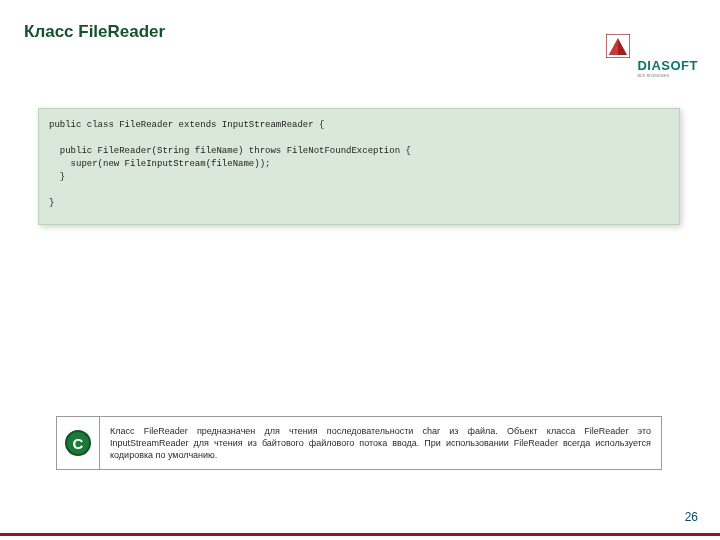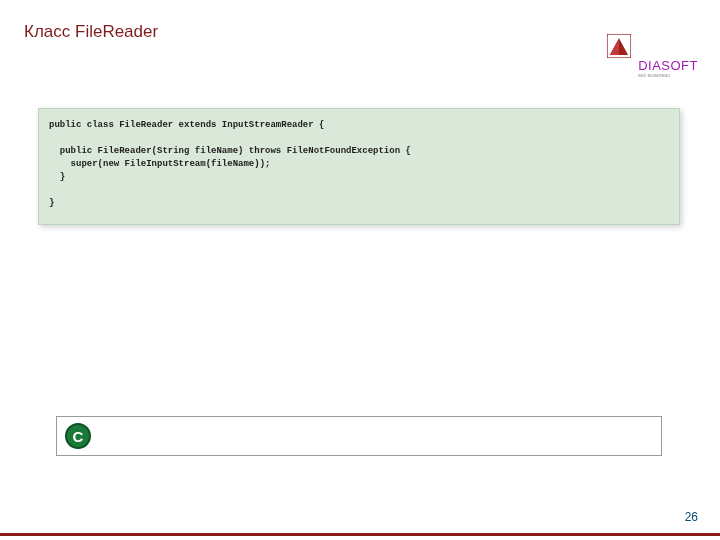--- a/index.html
+++ b/index.html
@@ -9,64 +9,64 @@
     background: #ffffff;
     font-family: Arial, Helvetica, sans-serif;
     position: relative;
     overflow: hidden;
   }
   .title {
     position: absolute;
     top: 22px;
     left: 24px;
     font-size: 17px;
-    color: #7f1d1d;
-    font-weight: 400;
+    color: #14532d;
+    font-weight: 700;
   }
   .logo {
     position: absolute;
     top: 14px;
     right: 22px;
     display: flex;
     align-items: center;
     gap: 6px;
   }
   .logo-mark {
     width: 26px;
     height: 26px;
   }
   .logo-text-wrap {
     display: flex;
     flex-direction: column;
     line-height: 1;
   }
   .logo-text {
     font-size: 13px;
-    font-weight: 400;
-    color: #a21caf;
+    font-weight: 700;
+    color: #0f766e;
     letter-spacing: 0.5px;
     margin-top: 45px;
   }
   .logo-tagline {
     font-size: 5px;
     color: #999;
     margin-top: 1px;
   }
   .code-block {
     position: absolute;
     top: 108px;
     left: 38px;
     width: 642px;
     background: #d9e8d9;
     border: 1px solid #bcd2bc;
     box-shadow: 2px 2px 6px rgba(0,0,0,0.18);
     padding: 10px 10px 14px 10px;
     font-family: "Courier New", monospace;
     font-size: 9px;
-    font-weight: bold;
+    font-weight: normal;
     color: #222;
     white-space: pre;
     line-height: 1.45;
   }
   .note-box {
     position: absolute;
     top: 416px;
     left: 56px;
     width: 606px;
     border: 1px solid #9a9a9a;
@@ -140,17 +140,18 @@
   public FileReader(String fileName) throws FileNotFoundException {
     super(new FileInputStream(fileName));
   }
 
 }</div>
 
 <div class="note-box">
   <div class="note-icon-cell">
     <div class="note-icon">C</div>
   </div>
+  <div class="note-text">Класс FileReader предназначен для чтения последовательности char из файла. Объект класса FileReader это InputStreamReader для чтения из байтового файлового потока ввода. При использовании FileReader всегда используется кодировка по умолчанию.</div>
 </div>
 
 <div class="page-number">26</div>
 
 <div class="footer-line"></div>
 
 </body></html>

